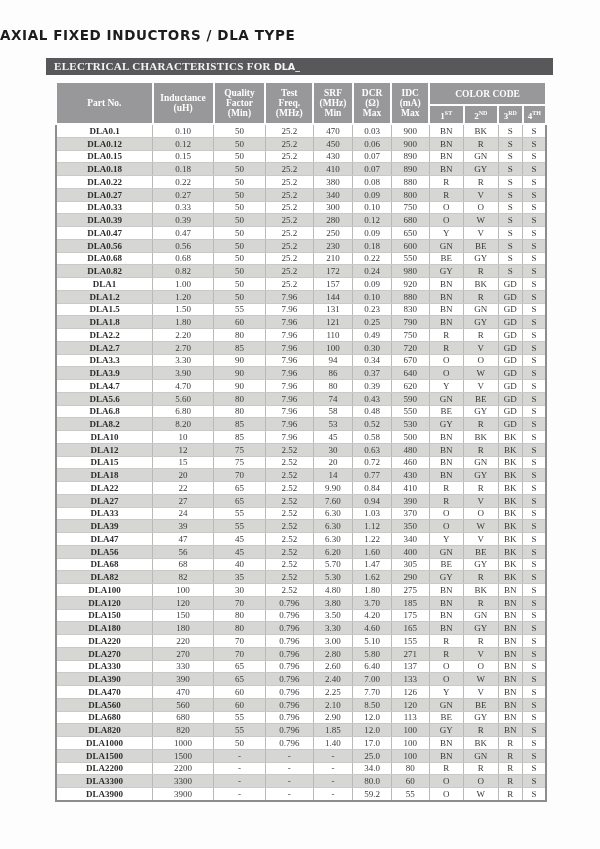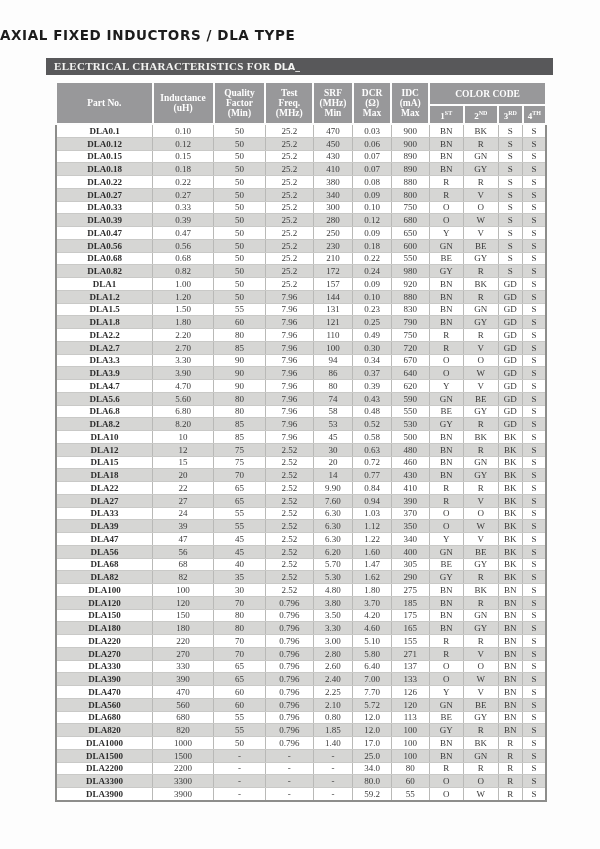--- a/index.html
+++ b/index.html
@@ -682,33 +682,33 @@
           <td>V</td>
           <td>BN</td>
           <td>S</td>
         </tr>
         <tr>
           <td class="part">DLA560</td>
           <td>560</td>
           <td>60</td>
           <td>0.796</td>
           <td>2.10</td>
-          <td>5.72</td>
+          <td>8.50</td>
           <td>120</td>
           <td>GN</td>
           <td>BE</td>
           <td>BN</td>
           <td>S</td>
         </tr>
         <tr>
           <td class="part">DLA680</td>
           <td>680</td>
           <td>55</td>
           <td>0.796</td>
-          <td>0.80</td>
+          <td>2.90</td>
           <td>12.0</td>
           <td>113</td>
           <td>BE</td>
           <td>GY</td>
           <td>BN</td>
           <td>S</td>
         </tr>
         <tr>
           <td class="part">DLA820</td>
           <td>820</td>

